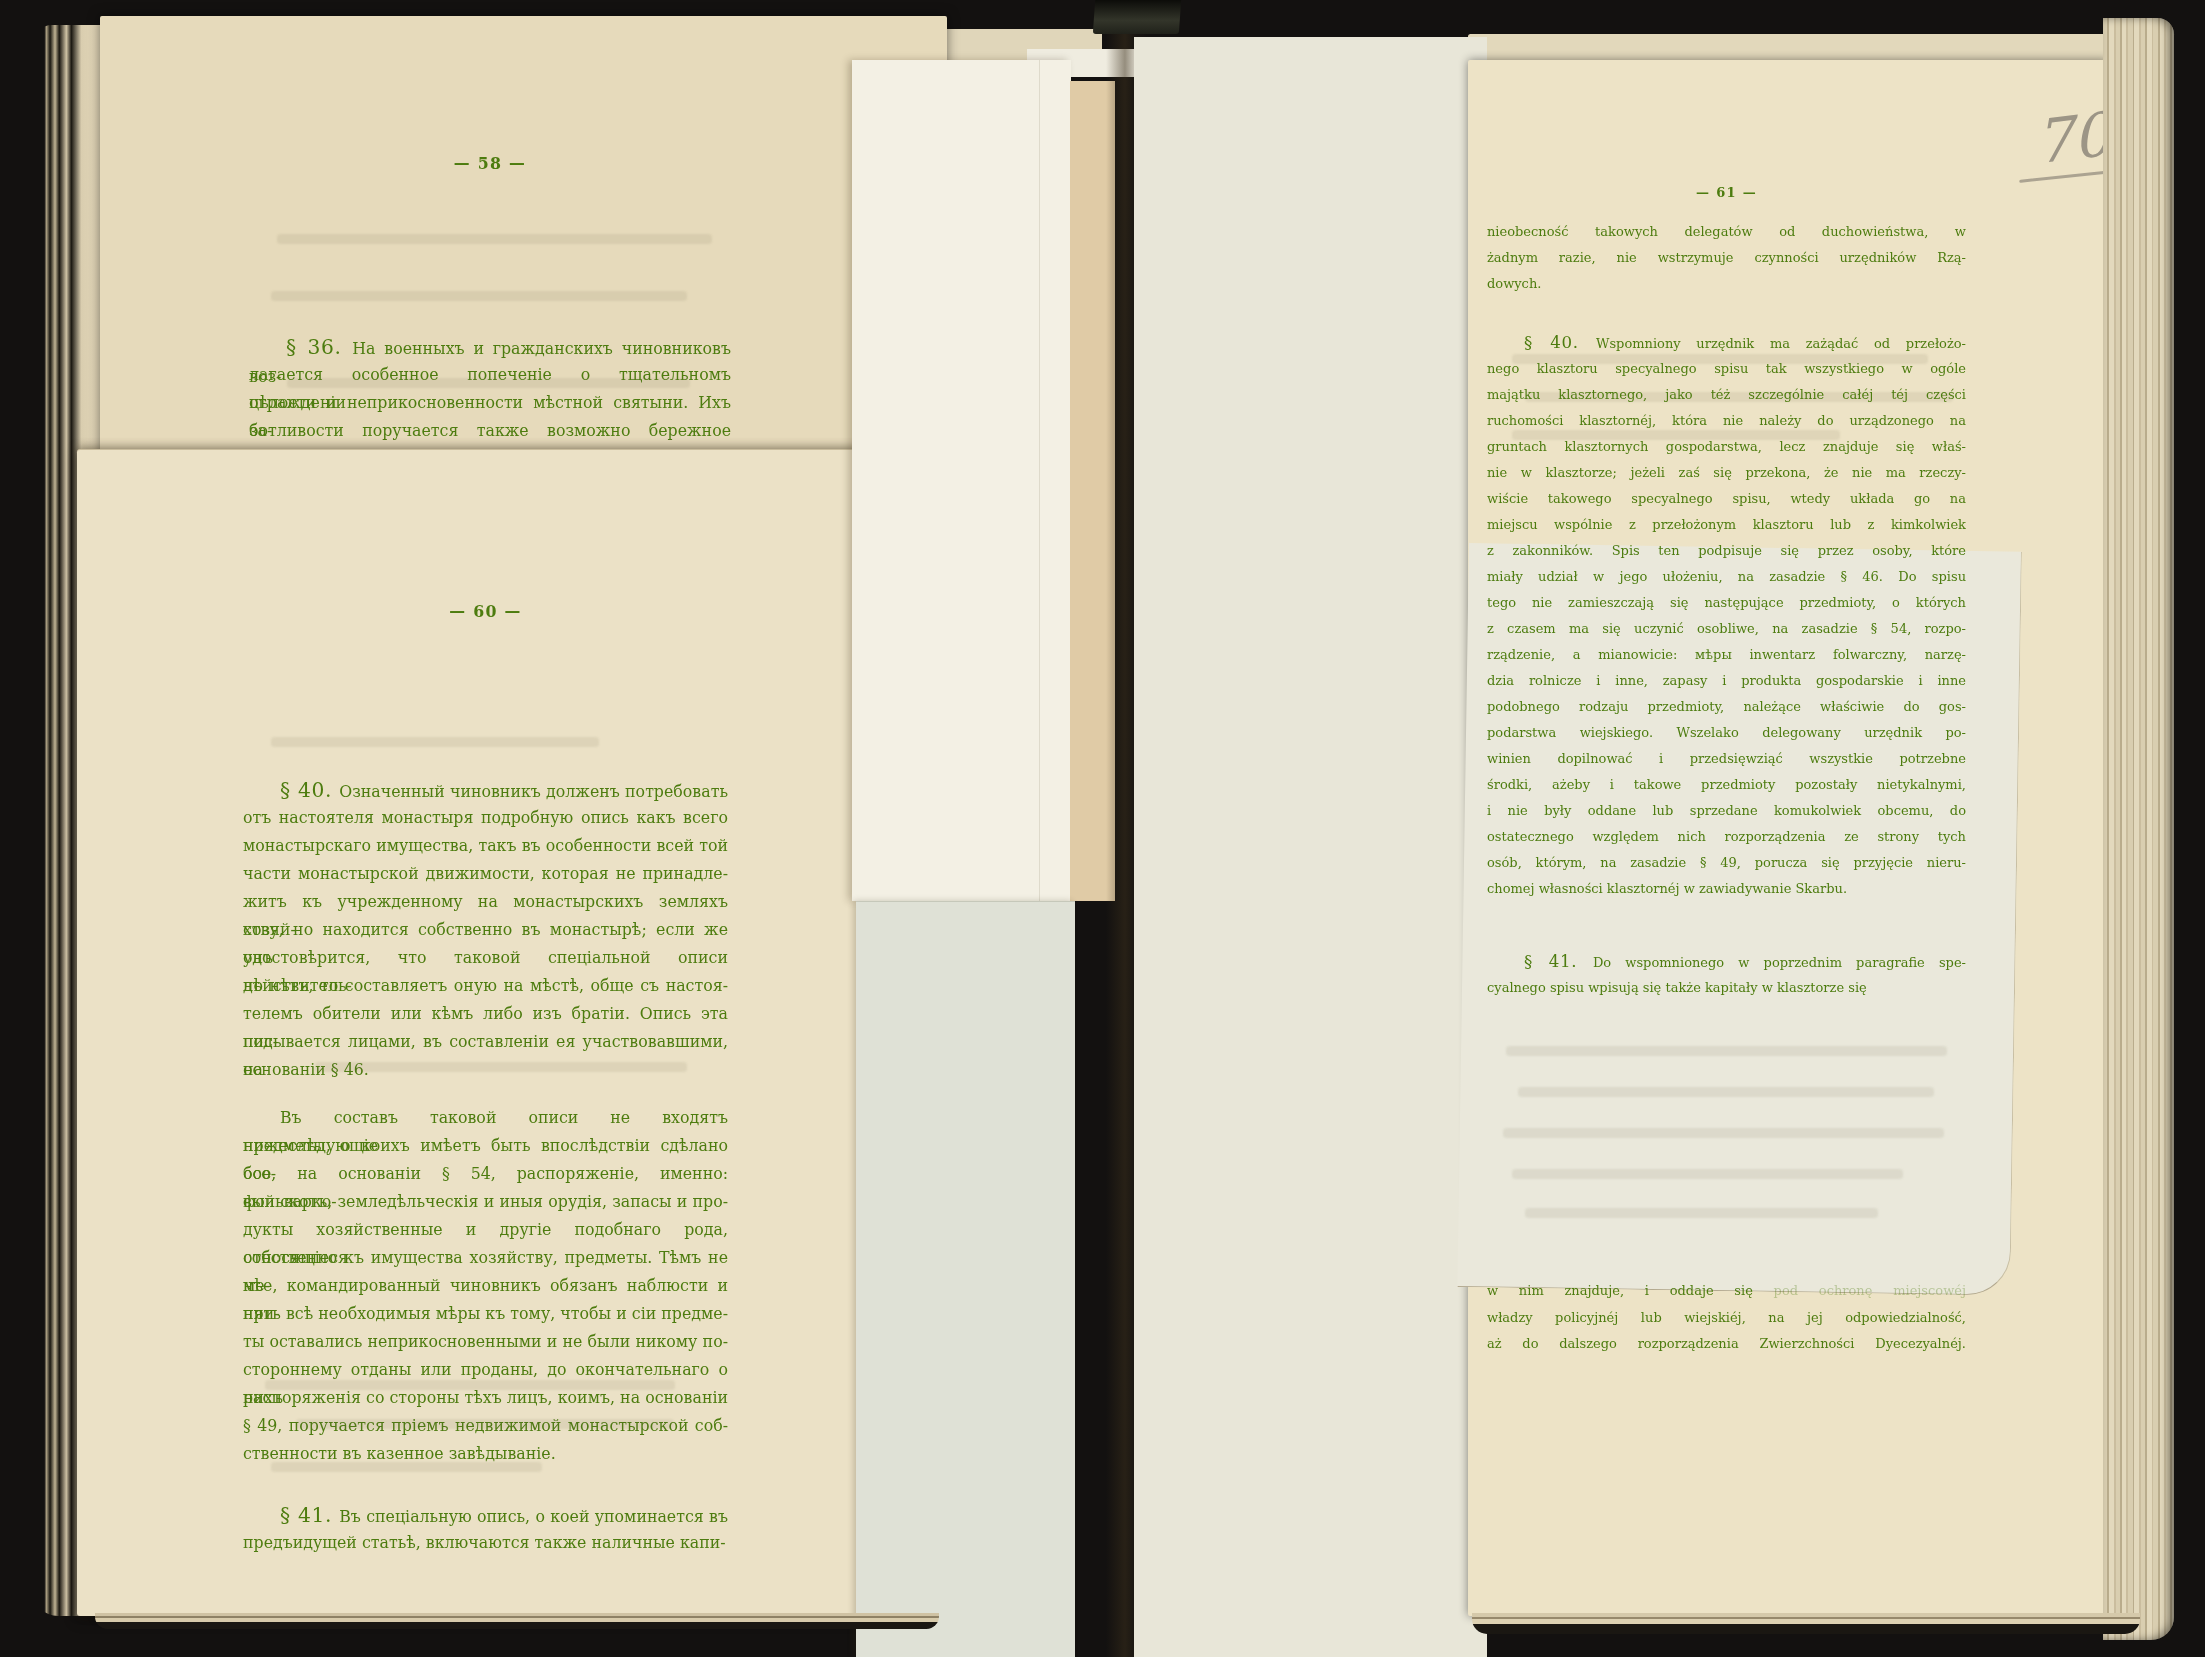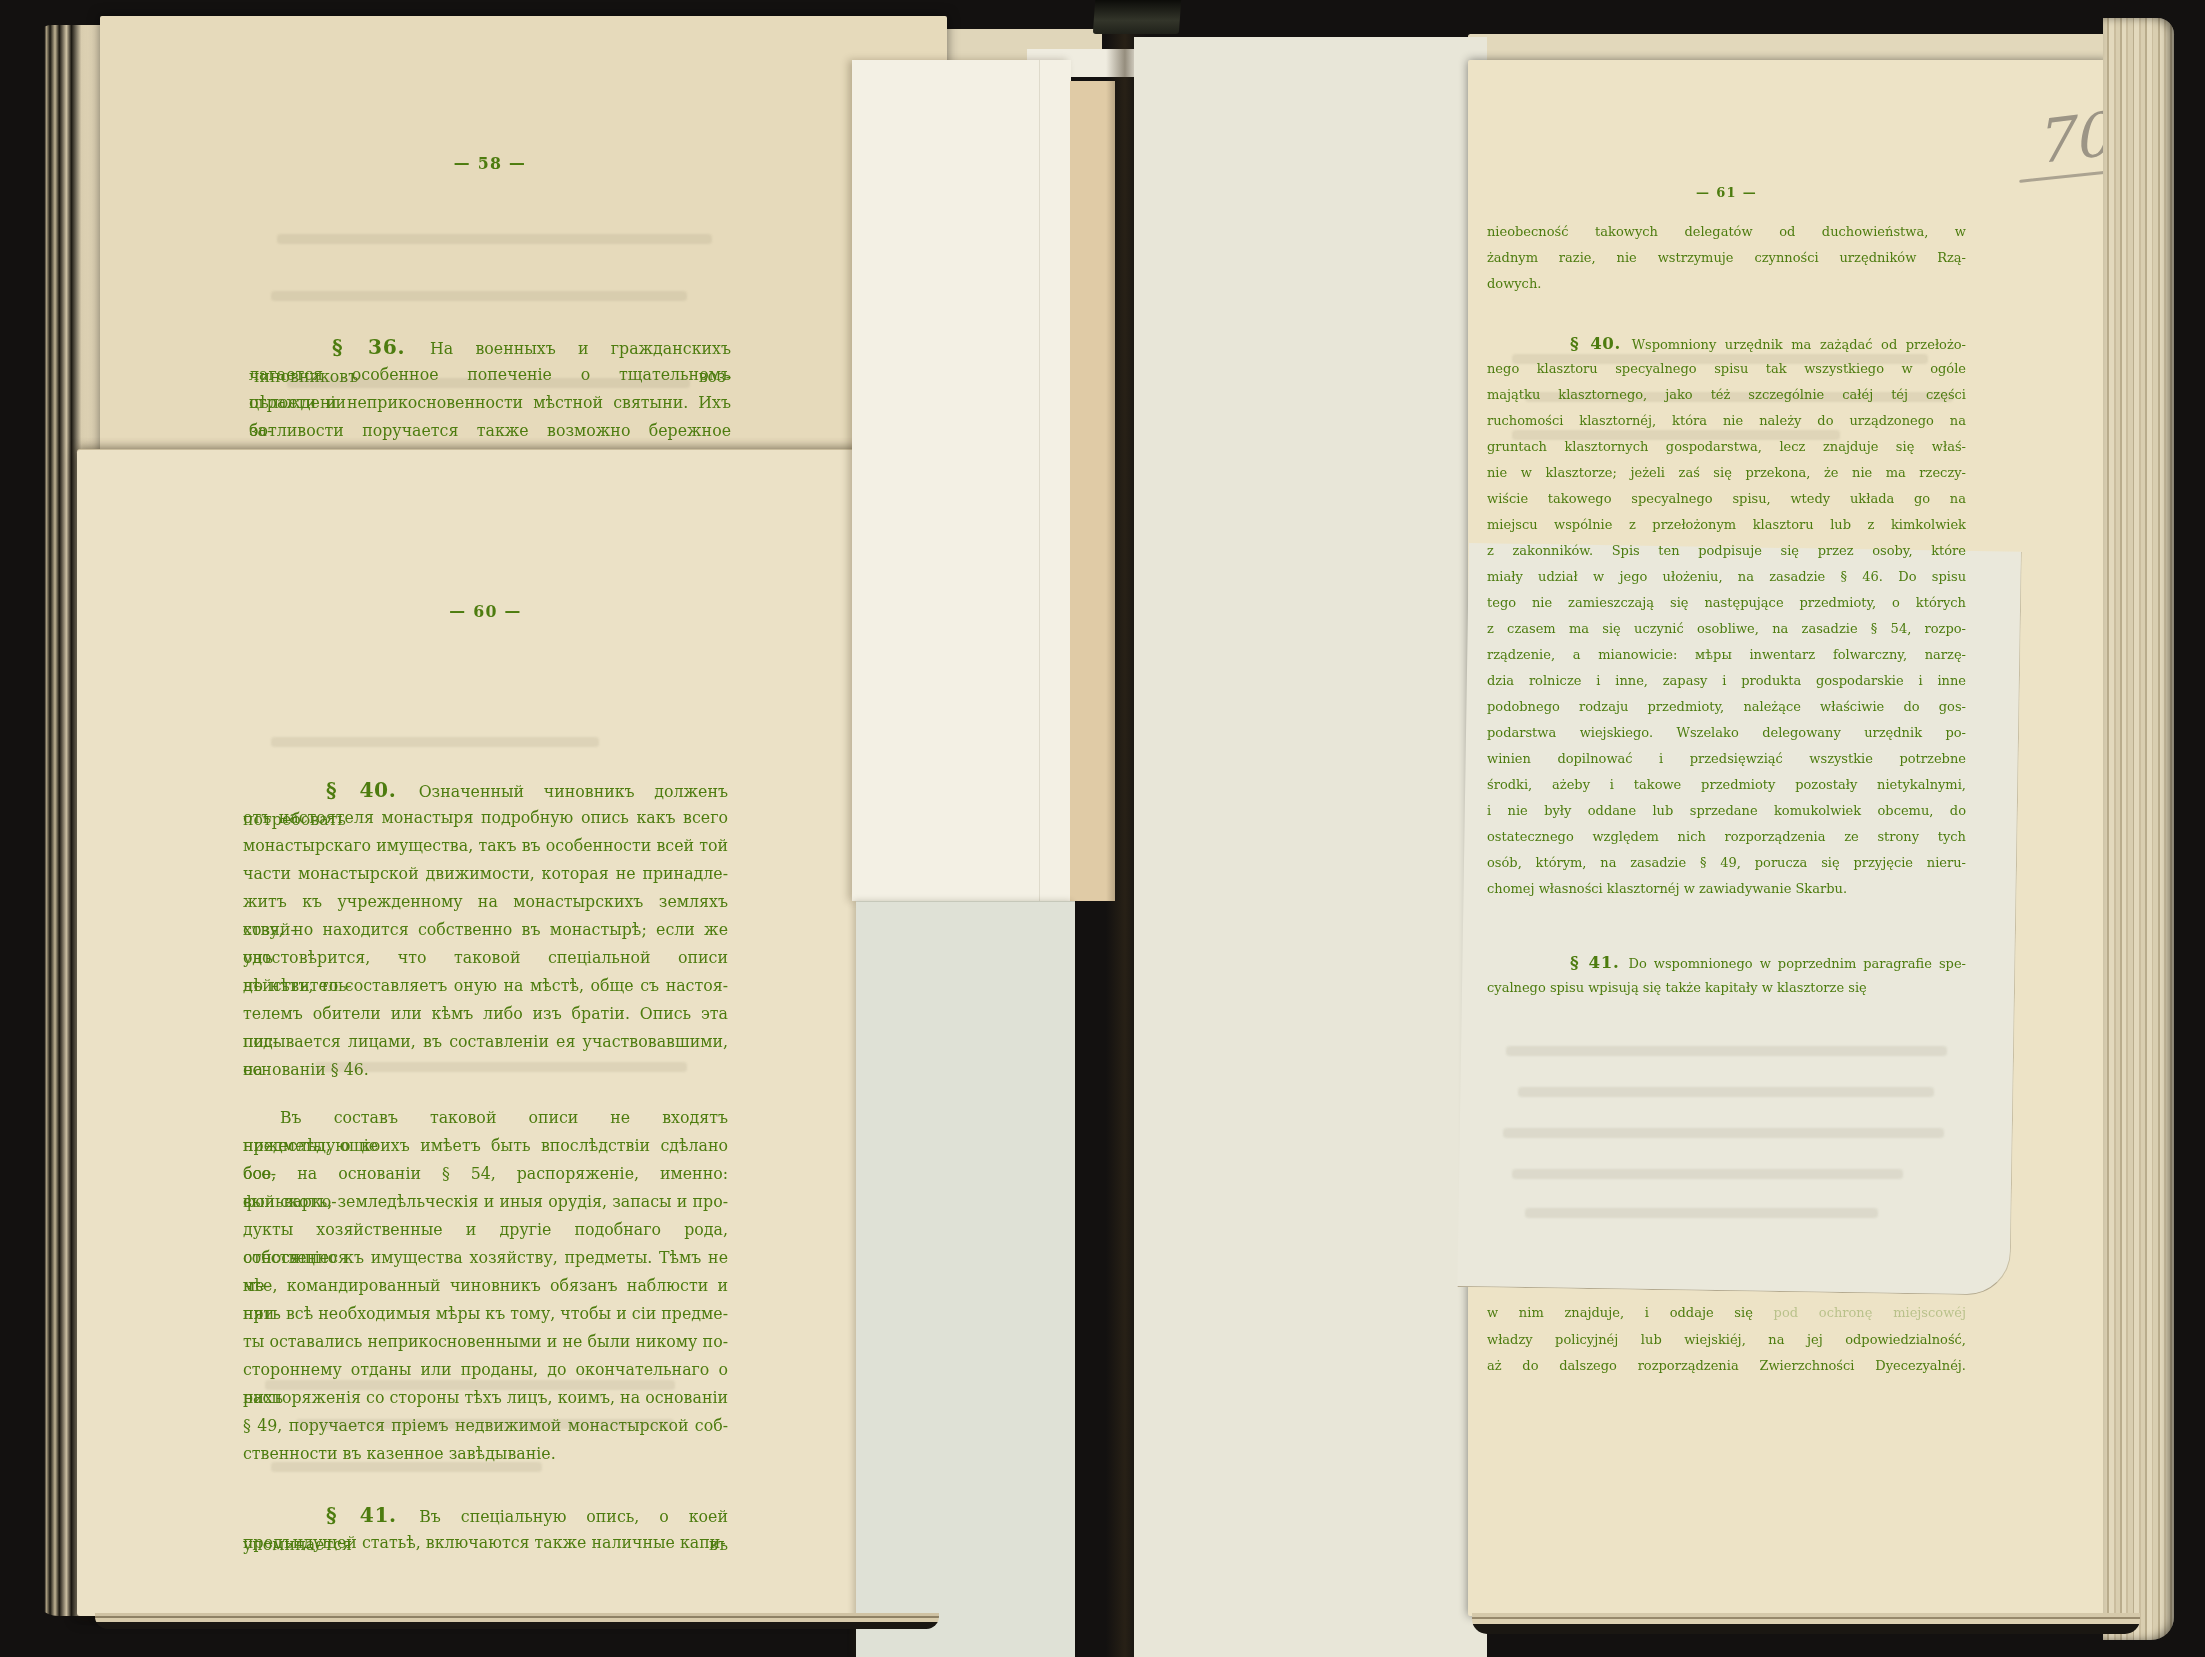--- a/index.html
+++ b/index.html
@@ -8,21 +8,21 @@
   .page{position:absolute;}
   .txt{position:absolute;color:#4d7c0f;}
   .phead{text-align:center;letter-spacing:1.3px;font-size:17px;font-weight:700;}
   .cy{font-size:15.8px;}
   .cy .tline{height:28px;line-height:28px;}
   .pl{font-size:13px;}
   .pl .tline{height:26px;line-height:26px;}
   .tline{text-align:justify;text-align-last:justify;}
   .tline.last{text-align-last:left;}
   .tline.ind{text-indent:37px;}
-  .secnum{font-weight:700;font-size:1.28em;letter-spacing:0.6px;margin-left:46px;}
+  .secnum{font-weight:400;font-size:1.28em;letter-spacing:0.6px;}
   .bl{height:26.5px;line-height:26.5px;text-align:justify;text-align-last:justify;}
   .covered{opacity:.32;filter:blur(0.4px);}
   .g{position:absolute;background:rgba(112,98,72,.11);filter:blur(1.3px);height:9.5px;border-radius:3.8px;}
   .edgeline{position:absolute;background:transparent;}
 </style>
 </head>
 <body>
 
 <div id="stage">
 
@@ -150,21 +150,21 @@
       <div class="tline">ostatecznego względem nich rozporządzenia ze strony tych</div>
       <div class="tline">osób, którym, na zasadzie § 49, porucza się przyjęcie nieru-</div>
       <div class="tline last">chomej własności klasztornéj w zawiadywanie Skarbu.</div>
     </div>
   <div class="txt pl" style="left:1487px;top:949px;width:479px;">
       <div class="tline ind"><span class="secnum">§ 41. </span>Do wspomnionego w poprzednim paragrafie spe-</div>
       <div class="tline last">cyalnego spisu wpisują się także kapitały w klasztorze się</div>
     </div>
 
   <div class="txt pl" style="left:1487px;top:1278px;width:479px;">
-    <div class="bl" style="word-spacing:5.7px;margin-top:22px;">
+    <div class="bl" style="word-spacing:5.7px;">
       <span>w nim znajduje, i oddaje się </span><span class="covered">pod ochronę miejscowéj</span>
     </div>
     <div class="bl">władzy policyjnéj lub wiejskiéj, na jej odpowiedzialność,</div>
     <div class="bl">aż do dalszego rozporządzenia Zwierzchności Dyecezyalnéj.</div>
   </div>
 
   <div class="txt" style="left:2040px;top:102px;width:82px;font-size:60px;font-style:italic;color:#8f887b;
               transform:rotate(-7deg) skewX(-6deg);opacity:.85;">70</div>
   <div class="edgeline" style="left:2019px;top:174px;width:113px;height:3.2px;background:#8f887b;border-radius:1.9px;
               transform:rotate(-6deg);opacity:.7;"></div>

